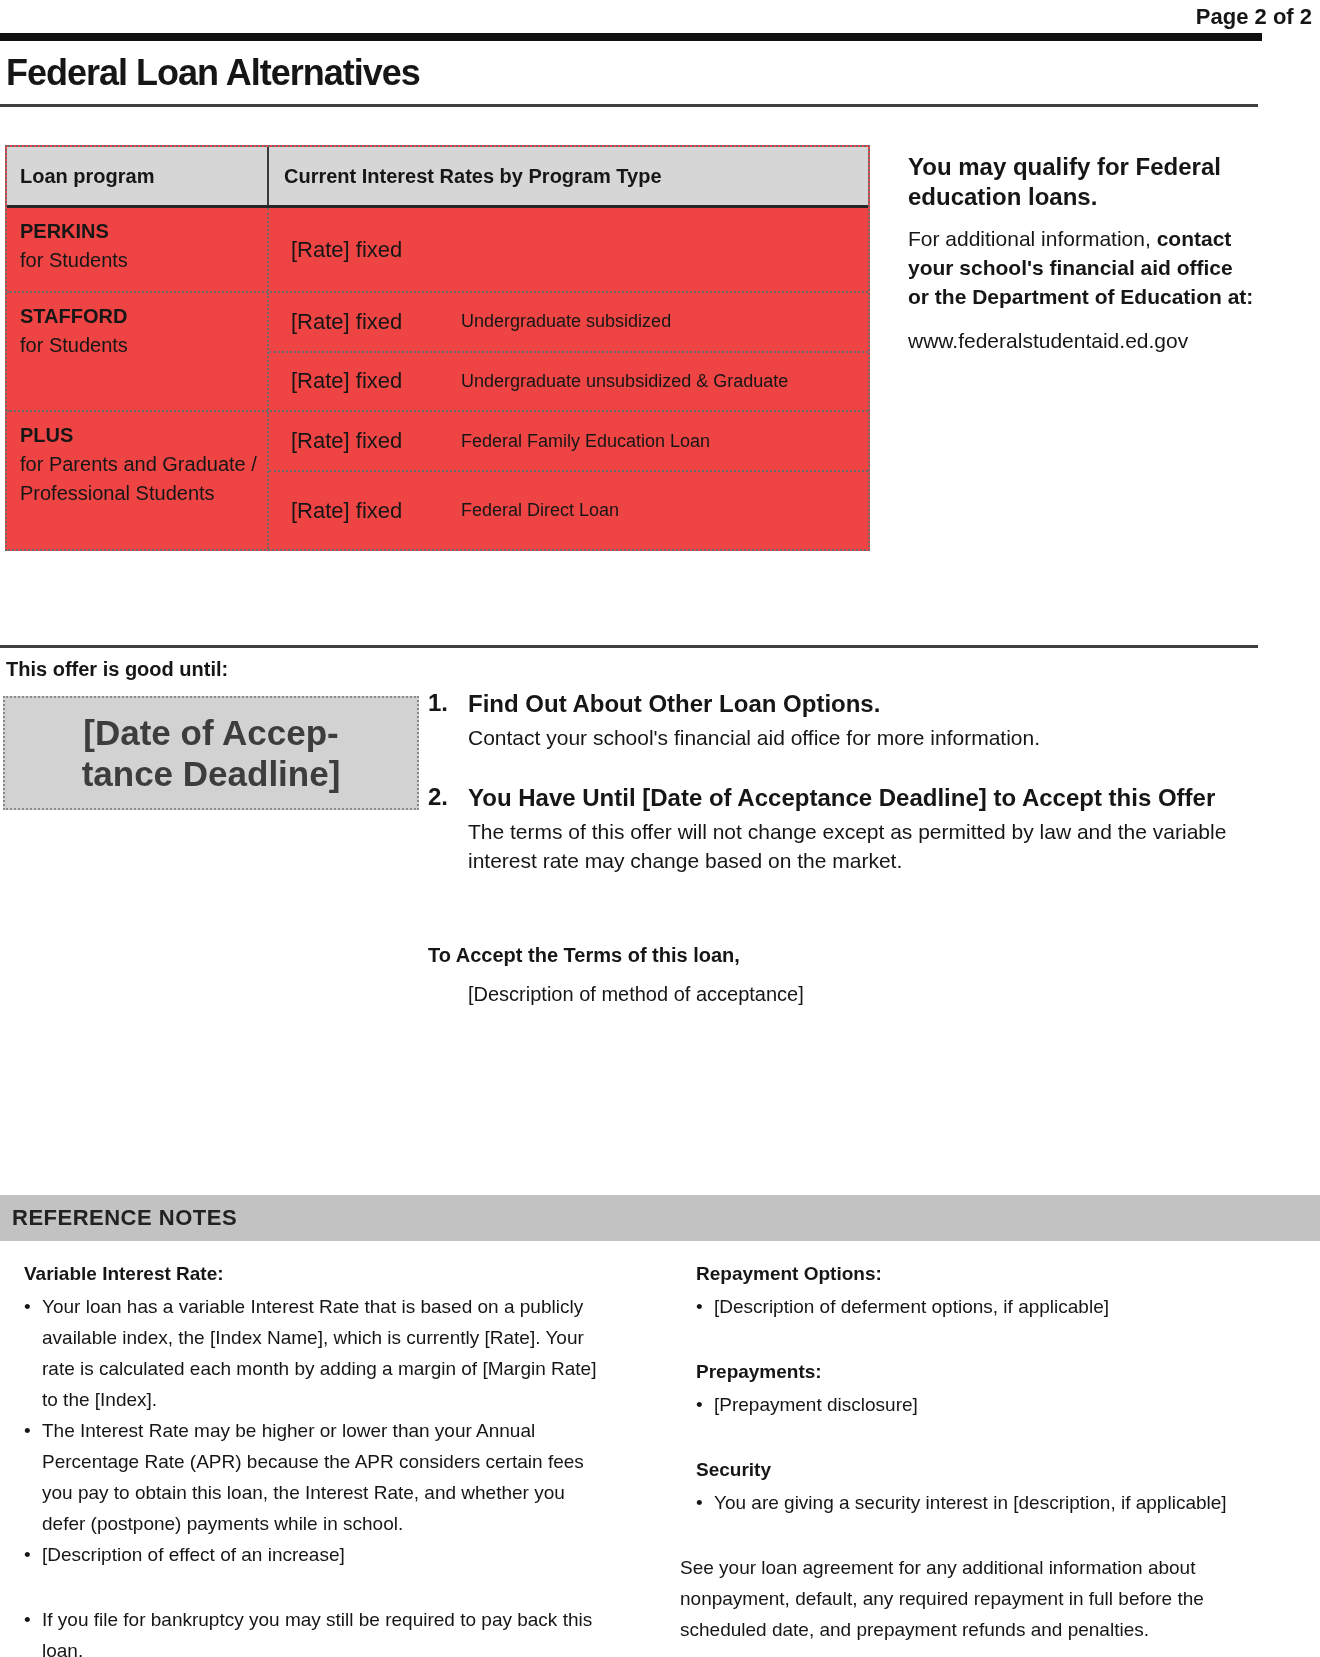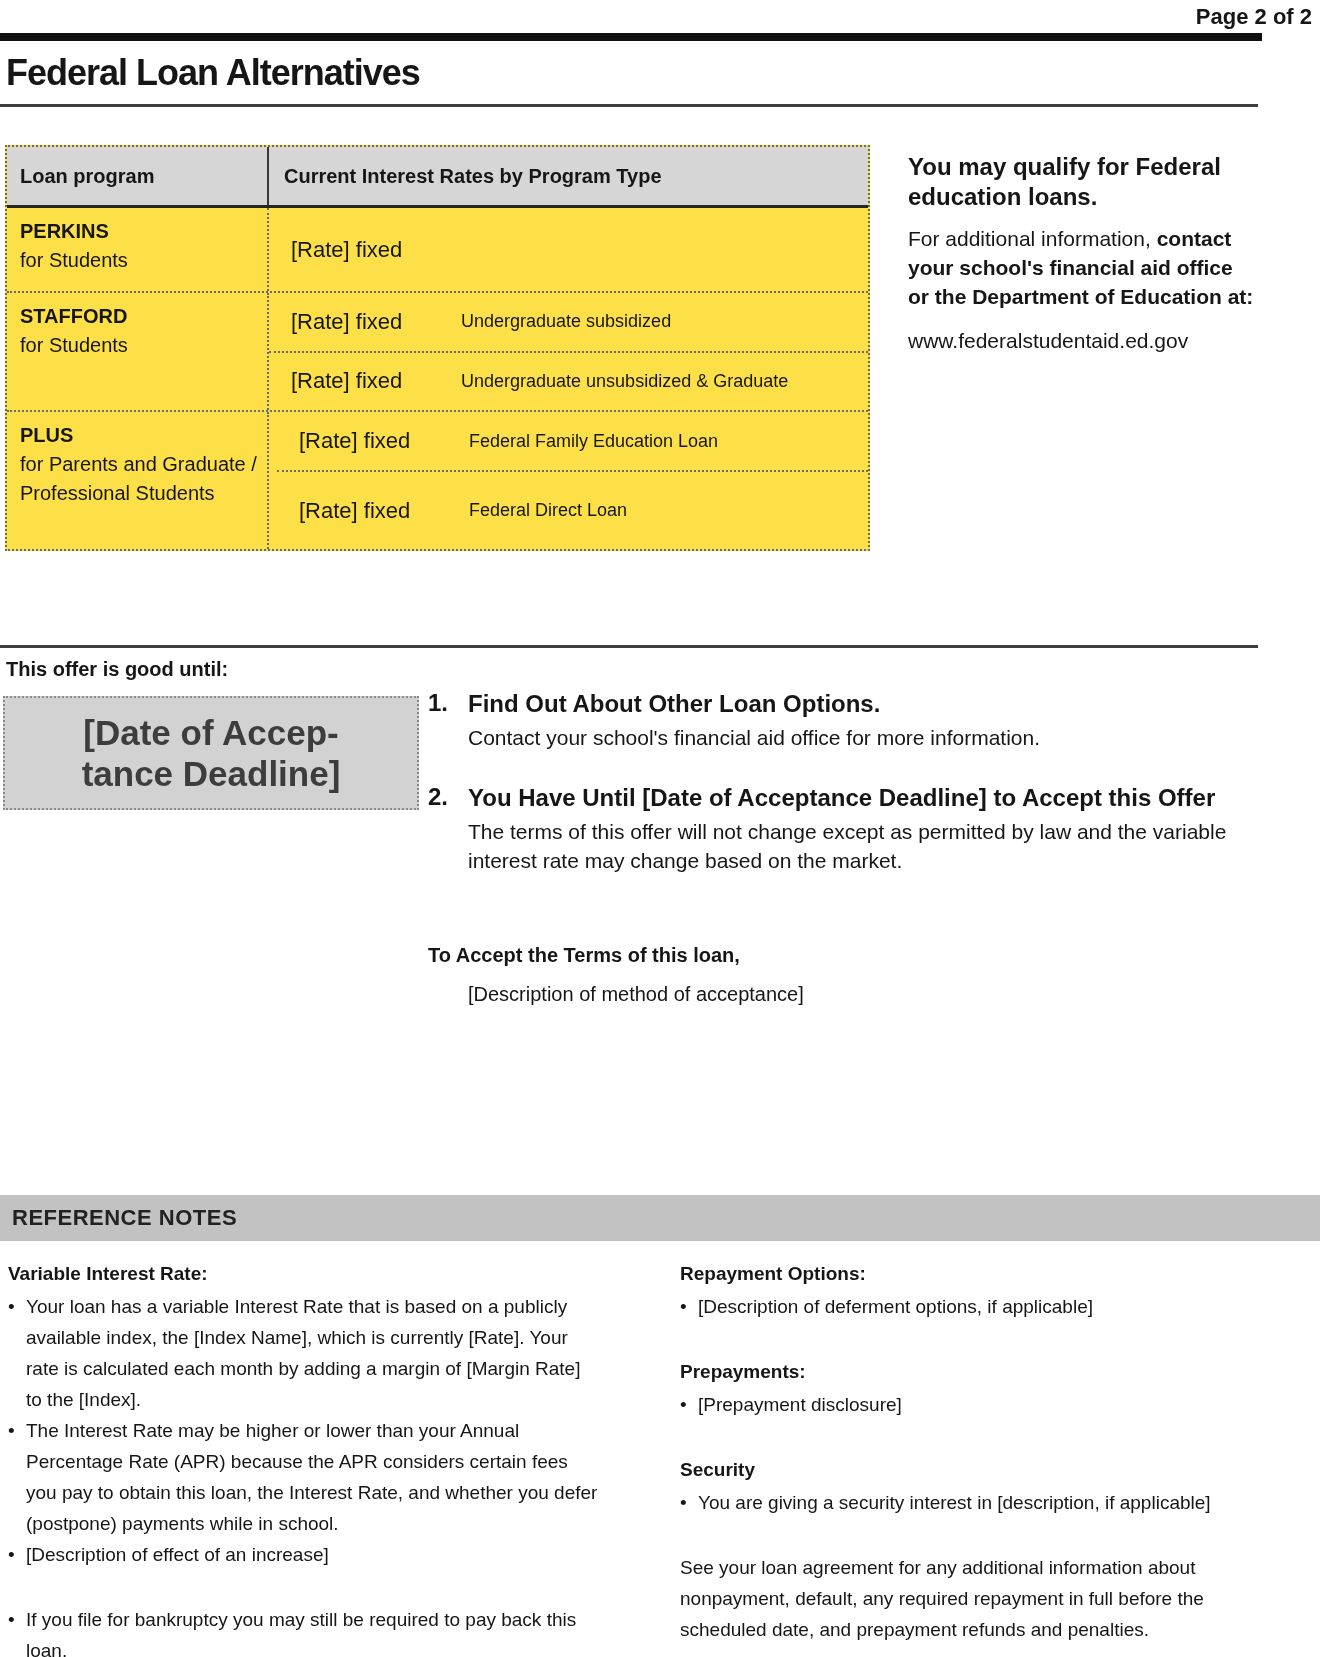--- a/index.html
+++ b/index.html
@@ -10,29 +10,29 @@
   .rule-thick{position:absolute;top:33px;left:0;width:1262px;height:8px;background:#101010;}
 
   .h1{position:absolute;left:6px;font-size:36px;font-weight:bold;letter-spacing:-1px;white-space:nowrap;}
   .h1-a{top:52px;}
   .h1-b{top:596px;}
   .rule-thin{position:absolute;left:0;width:1258px;height:3px;background:#3f3f3f;}
   .rule-thin-a{top:104px;}
   .rule-thin-b{top:645px;}
 
   
-  .tbl{position:absolute;left:5px;top:145px;width:861px;border:2px dotted #6a6a6a;background:#fde047;}
+  .tbl{position:absolute;left:5px;top:145px;width:861px;border:2px dotted #6a6a6a;background:#ef4444;}
   .thead{display:flex;height:58px;background:#d6d6d6;border-bottom:3px solid #262626;}
   .hcell{display:flex;align-items:center;font-weight:bold;font-size:20px;}
   .c1{width:262px;flex:0 0 262px;box-sizing:border-box;padding-left:13px;}
   .thead .c1{border-right:2px solid #3a3a3a;}
   .c2{flex:1;box-sizing:border-box;}
   .thead .c2{padding-left:15px;}
   .trow{display:flex;border-bottom:2px dotted #6a6a6a;}
-  .trow:last-child{border-bottom:none;gap:8px;}
+  .trow:last-child{border-bottom:none;}
   .trow .c1{border-right:2px dotted #6a6a6a;padding-top:9px;padding-bottom:9px;font-size:20px;line-height:29px;}
   .prog{font-weight:bold;}
   .rowcol2{display:flex;flex-direction:column;}
   .subrow{flex:1;display:flex;align-items:center;}
   .subrow + .subrow{border-top:2px dotted #6a6a6a;}
   .trow-plus .subrow:first-child{flex:0 0 58px;}
   .rate{flex:0 0 170px;padding-left:22px;font-size:22px;}
   .ptype{font-size:18px;}
 
   
@@ -59,21 +59,21 @@
 
   
   .ref-banner{position:absolute;left:0;top:1195px;width:1320px;height:46px;background:#c2c2c2;
               display:flex;align-items:center;}
   .ref-banner-label{font-size:22px;font-weight:bold;color:#222;letter-spacing:0.5px;padding-left:12px;}
 
   .notes-col{position:absolute;top:1258px;font-size:19px;line-height:31px;}
   .notes-left{left:8px;width:592px;}
   .notes-right{left:680px;width:612px;}
   .note-heading{font-weight:bold;margin:0 0 2px 0;}
-  .note-group{margin-bottom:30px;}
+  .note-group{margin-bottom:30px;margin-left:16px;}
   .note-group-gap{margin-top:34px;}
   .bullet{display:flex;}
   .bullet .dot{flex:0 0 18px;}
   .notes-footer{margin-top:34px;}
 </style>
 </head>
 <body>
 
 <div class="page">
 

